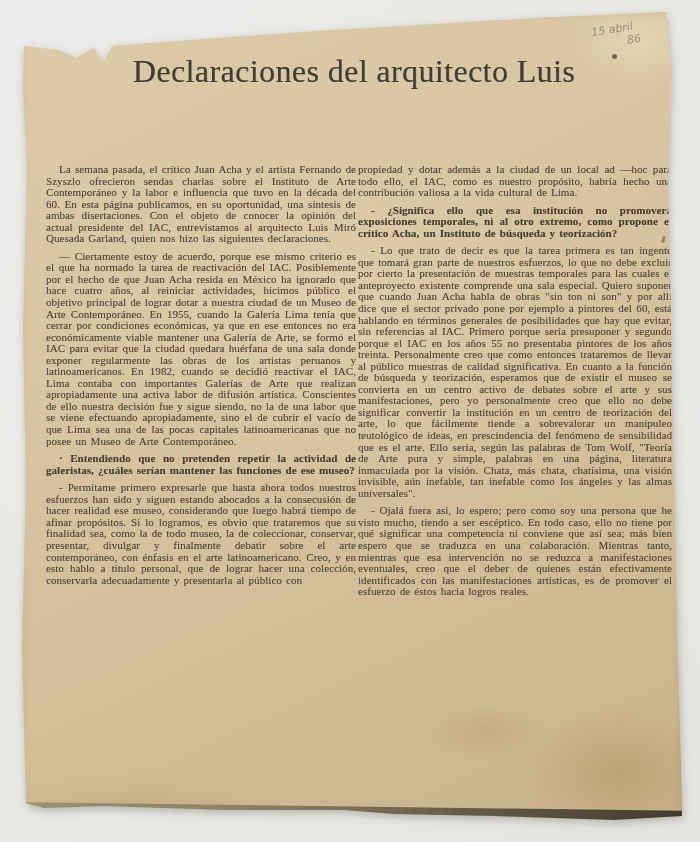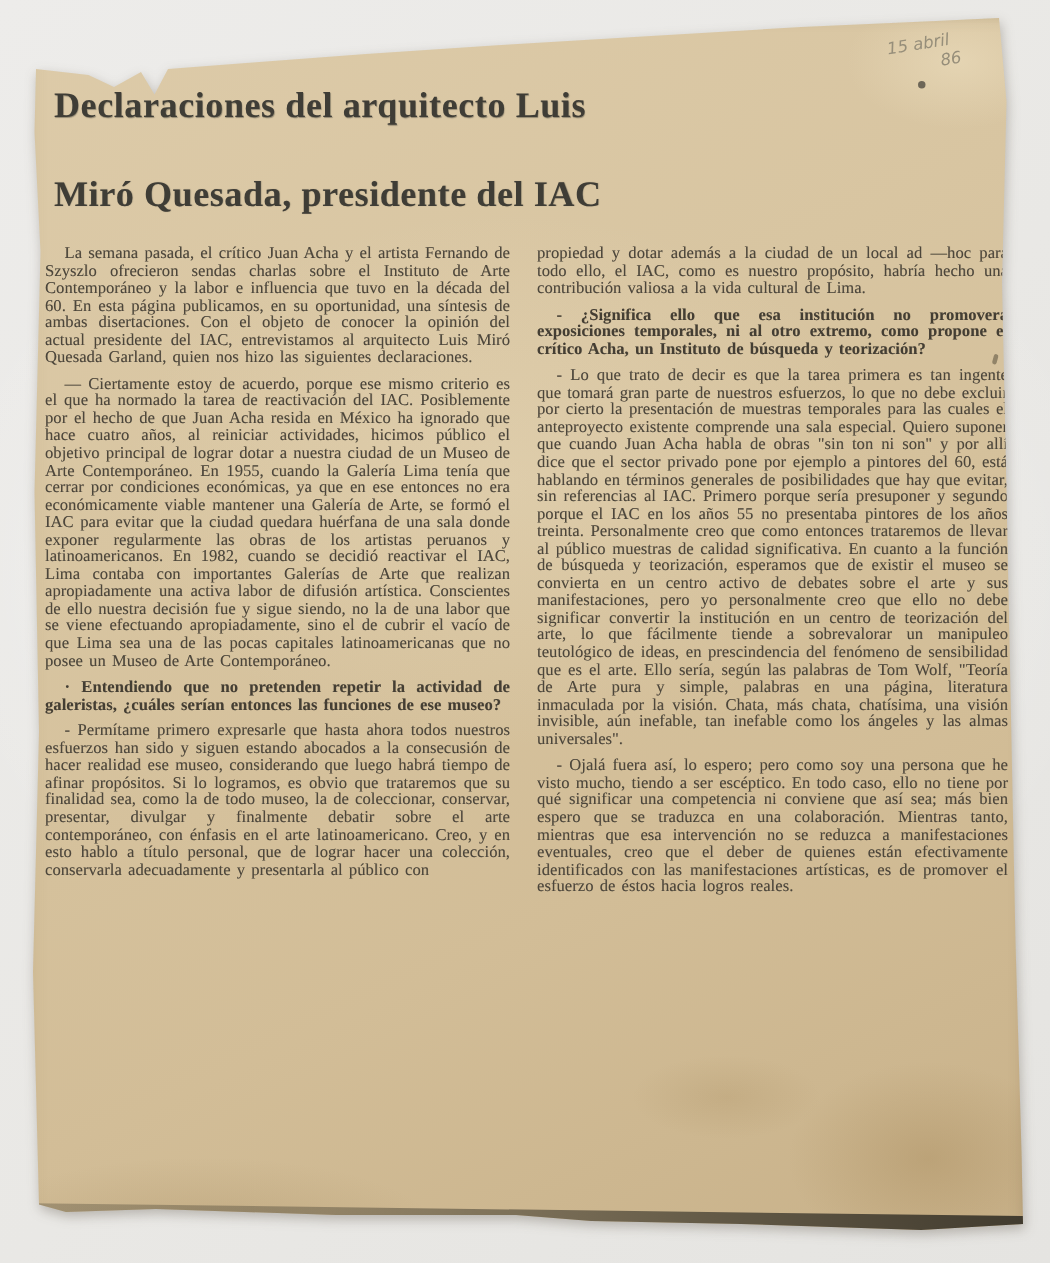--- a/index.html
+++ b/index.html
@@ -58,26 +58,27 @@
       rgba(74,68,54,0.82) 70%,
       rgba(58,53,42,0.95) 100%);
     transform: rotate(0.75deg);
     transform-origin: left center;
   }
   .headline {
     position: absolute;
     left: 22px; top: 34px;
     width: 636px;
     font-family: "Liberation Serif", serif;
-    font-weight: bold;
-    font-size: 24px;
+    font-weight: normal;
+    font-size: 32px;
     line-height: 59px;
     letter-spacing: 0.4px;
     color: #3f3d36;
     text-shadow: 0.4px 0.4px 0.6px rgba(63,61,54,0.45);
+    text-align: center;
   }
   .handwriting {
     position: absolute;
     left: 578px; top: 12px;
     width: 80px;
     font-family: "DejaVu Sans", sans-serif;
     font-style: italic;
     font-size: 11px;
     line-height: 13px;
     color: #968e7a;
@@ -103,21 +104,21 @@
     position: absolute;
     top: 156px;
     font-size: 11px;
     line-height: 11.55px;
     text-align: justify;
     color: #4c463b;
     word-spacing: 1.3px;
     letter-spacing: 0.05px;
     text-shadow: 0.2px 0.2px 0.3px rgba(76,70,59,0.35);
   }
-  .col-left  { left: 16px;  width: 310px; }
+  .col-left  { left: 32px;  width: 310px; }
   .col-right { left: 344px; width: 314px; }
   .col p {
     margin: 0 0 6px 0;
     text-indent: 13px;
   }
   .col-right p:first-child { text-indent: 0; }
   .col p.q {
     font-weight: bold;
     color: #443e33;
   }
@@ -131,27 +132,26 @@
 
       <div class="handwriting">
         <div class="hw1">15 abril</div>
         <div class="hw2">86</div>
       </div>
       <div class="hw-dot"></div>
       <div class="speck"></div>
 
       <div class="headline">
         <div>Declaraciones del arquitecto Luis</div>
-        <div>Miró Quesada, presidente del IAC</div>
       </div>
 
       <div class="col col-left">
         <p>La semana pasada, el crítico Juan Acha y el artista Fernando de Szyszlo ofrecieron sendas charlas sobre el Instituto de Arte Contemporáneo y la labor e influencia que tuvo en la década del 60. En esta página publicamos, en su oportunidad, una síntesis de ambas disertaciones. Con el objeto de conocer la opinión del actual presidente del IAC, entrevistamos al arquitecto Luis Miró Quesada Garland, quien nos hizo las siguientes declaraciones.</p>
         <p>— Ciertamente estoy de acuerdo, porque ese mismo criterio es el que ha normado la tarea de reactivación del IAC. Posiblemente por el hecho de que Juan Acha resida en México ha ignorado que hace cuatro años, al reiniciar actividades, hicimos público el objetivo principal de lograr dotar a nuestra ciudad de un Museo de Arte Contemporáneo. En 1955, cuando la Galería Lima tenía que cerrar por condiciones económicas, ya que en ese entonces no era económicamente viable mantener una Galería de Arte, se formó el IAC para evitar que la ciudad quedara huérfana de una sala donde exponer regularmente las obras de los artistas peruanos y latinoamericanos. En 1982, cuando se decidió reactivar el IAC, Lima contaba con importantes Galerías de Arte que realizan apropiadamente una activa labor de difusión artística. Conscientes de ello nuestra decisión fue y sigue siendo, no la de una labor que se viene efectuando apropiadamente, sino el de cubrir el vacío de que Lima sea una de las pocas capitales latinoamericanas que no posee un Museo de Arte Contemporáneo.</p>
-        <p class="q">· Entendiendo que no pretenden repetir la actividad de galeristas, ¿cuáles serían entonces las funciones de ese museo?</p>
+        <p class="q">· Entendiendo que no pretenden repetir la actividad de galeristas, ¿cuáles serían mantener las funciones de ese museo?</p>
         <p>- Permítame primero expresarle que hasta ahora todos nuestros esfuerzos han sido y siguen estando abocados a la consecusión de hacer realidad ese museo, considerando que luego habrá tiempo de afinar propósitos. Si lo logramos, es obvio que trataremos que su finalidad sea, como la de todo museo, la de coleccionar, conservar, presentar, divulgar y finalmente debatir sobre el arte contemporáneo, con énfasis en el arte latinoamericano. Creo, y en esto hablo a título personal, que de lograr hacer una colección, conservarla adecuadamente y presentarla al público con</p>
       </div>
 
       <div class="col col-right">
         <p>propiedad y dotar además a la ciudad de un local ad —hoc para todo ello, el IAC, como es nuestro propósito, habría hecho una contribución valiosa a la vida cultural de Lima.</p>
         <p class="q">- ¿Significa ello que esa institución no promovera exposiciones temporales, ni al otro extremo, como propone el crítico Acha, un Instituto de búsqueda y teorización?</p>
         <p>- Lo que trato de decir es que la tarea primera es tan ingente que tomará gran parte de nuestros esfuerzos, lo que no debe excluir por cierto la presentación de muestras temporales para las cuales el anteproyecto existente comprende una sala especial. Quiero suponer que cuando Juan Acha habla de obras "sin ton ni son" y por allí dice que el sector privado pone por ejemplo a pintores del 60, está hablando en términos generales de posibilidades que hay que evitar, sin referencias al IAC. Primero porque sería presuponer y segundo porque el IAC en los años 55 no presentaba pintores de los años treinta. Personalmente creo que como entonces trataremos de llevar al público muestras de calidad significativa. En cuanto a la función de búsqueda y teorización, esperamos que de existir el museo se convierta en un centro activo de debates sobre el arte y sus manifestaciones, pero yo personalmente creo que ello no debe significar convertir la institución en un centro de teorización del arte, lo que fácilmente tiende a sobrevalorar un manipuleo teutológico de ideas, en prescindencia del fenómeno de sensibilidad que es el arte. Ello sería, según las palabras de Tom Wolf, "Teoría de Arte pura y simple, palabras en una página, literatura inmaculada por la visión. Chata, más chata, chatísima, una visión invisible, aún inefable, tan inefable como los ángeles y las almas universales".</p>
         <p>- Ojalá fuera así, lo espero; pero como soy una persona que he visto mucho, tiendo a ser escéptico. En todo caso, ello no tiene por qué significar una competencia ni conviene que así sea; más bien espero que se traduzca en una colaboración. Mientras tanto, mientras que esa intervención no se reduzca a manifestaciones eventuales, creo que el deber de quienes están efectivamente identificados con las manifestaciones artísticas, es de promover el esfuerzo de éstos hacia logros reales.</p>
       </div>
 

